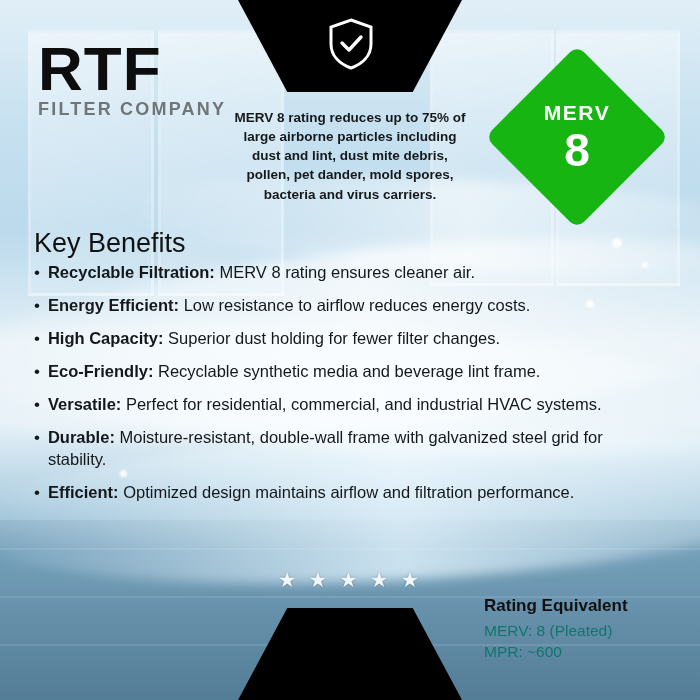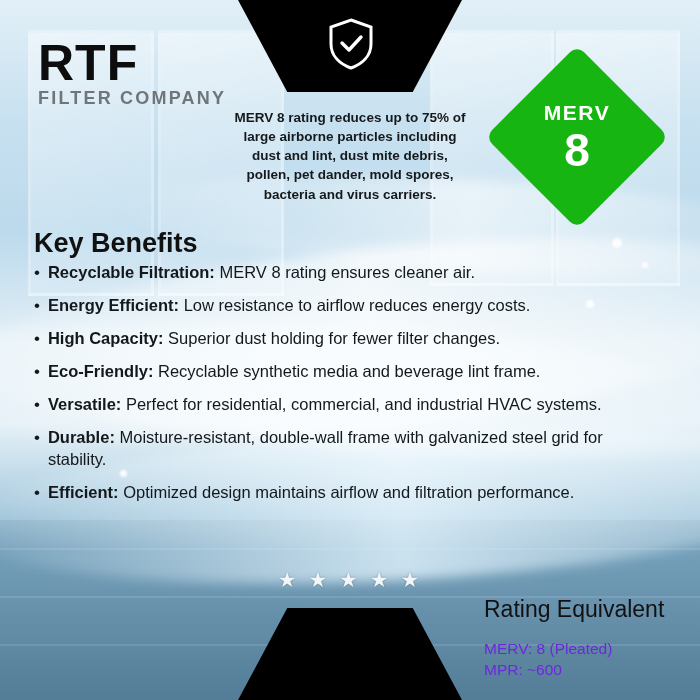--- a/index.html
+++ b/index.html
@@ -106,21 +106,21 @@
     clip-path: polygon(22% 0, 78% 0, 100% 100%, 0 100%);
   }
 
   
   .logo {
     position: absolute;
     left: 38px; top: 40px;
     color: #111;
   }
   .logo-main {
-    font-size: 50px;
+    font-size: 62px;
     font-weight: 800;
     letter-spacing: 1px;
     line-height: 0.95;
     color: #0d0d0d;
   }
   .logo-sub {
     margin-top: 0;
     font-size: 18px;
     font-weight: 700;
     letter-spacing: 2.2px;
@@ -180,21 +180,21 @@
     font-size: 46px;
     font-weight: 700;
     line-height: 1;
   }
 
   
   .kb-title {
     position: absolute;
     left: 34px; top: 228px;
     font-size: 27px;
-    font-weight: 700;
+    font-weight: 400;
     color: #111;
   }
   .kb-list {
     position: absolute;
     left: 34px; top: 262px;
     width: 630px;
   }
   .kb-item {
     display: flex;
     align-items: flex-start;
@@ -224,28 +224,28 @@
     text-shadow: 0 0 2px rgba(0,0,0,0.35);
   }
 
   
   .rating {
     position: absolute;
     left: 484px; top: 596px;
     color: #111;
   }
   .rating-title {
-    font-size: 23px;
-    font-weight: 400;
-    margin-bottom: 15px;
+    font-size: 17px;
+    font-weight: 700;
+    margin-bottom: 4px;
   }
   .rating-line {
     font-size: 15.5px;
     line-height: 1.38;
-    color: #6d28d9;
+    color: #0f766e;
   }
 </style>
 </head>
 <body>
 
 <div class="canvas">
 
   <div class="bg"></div>
   <div class="room">
     <div class="pane p1"></div>

